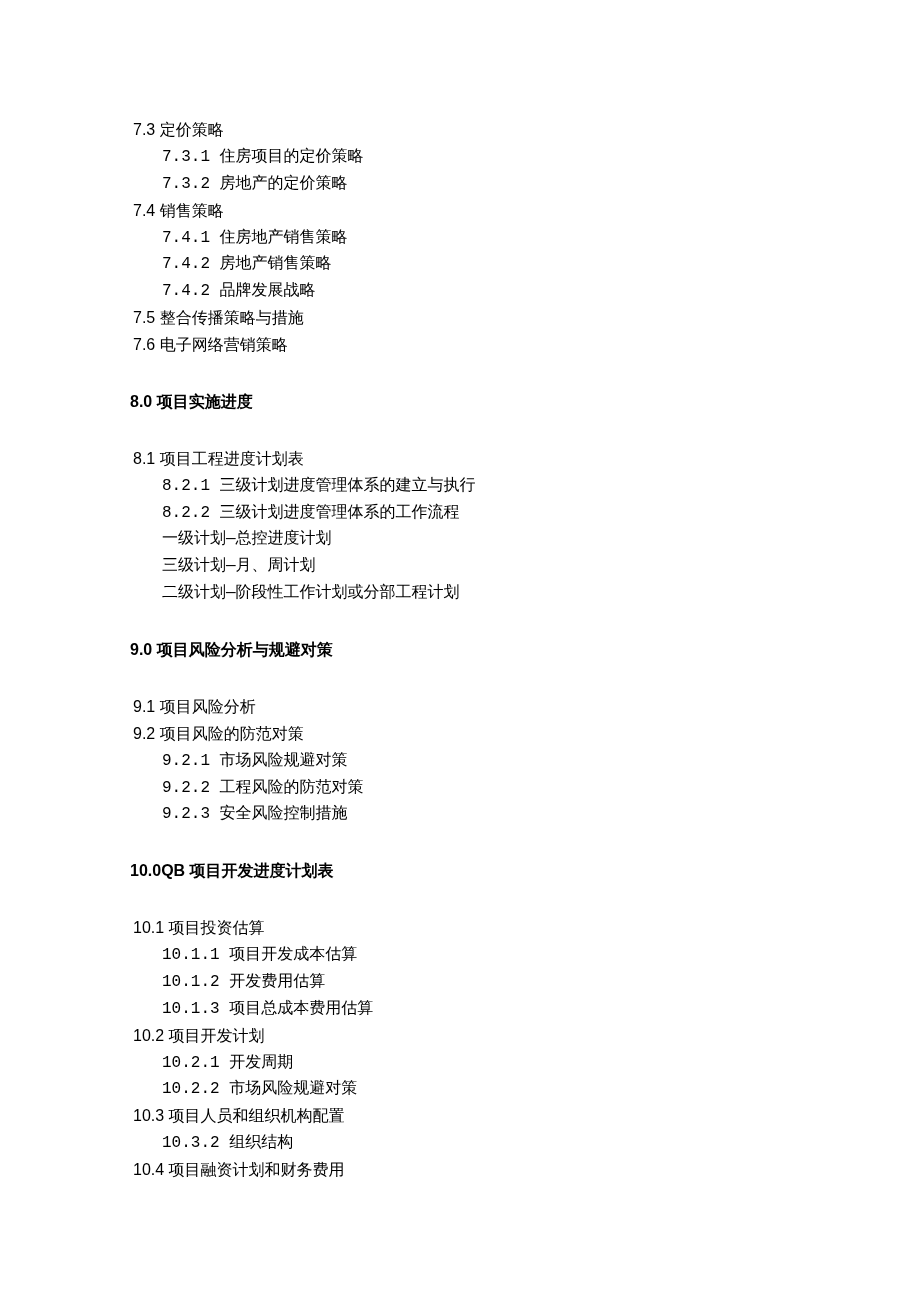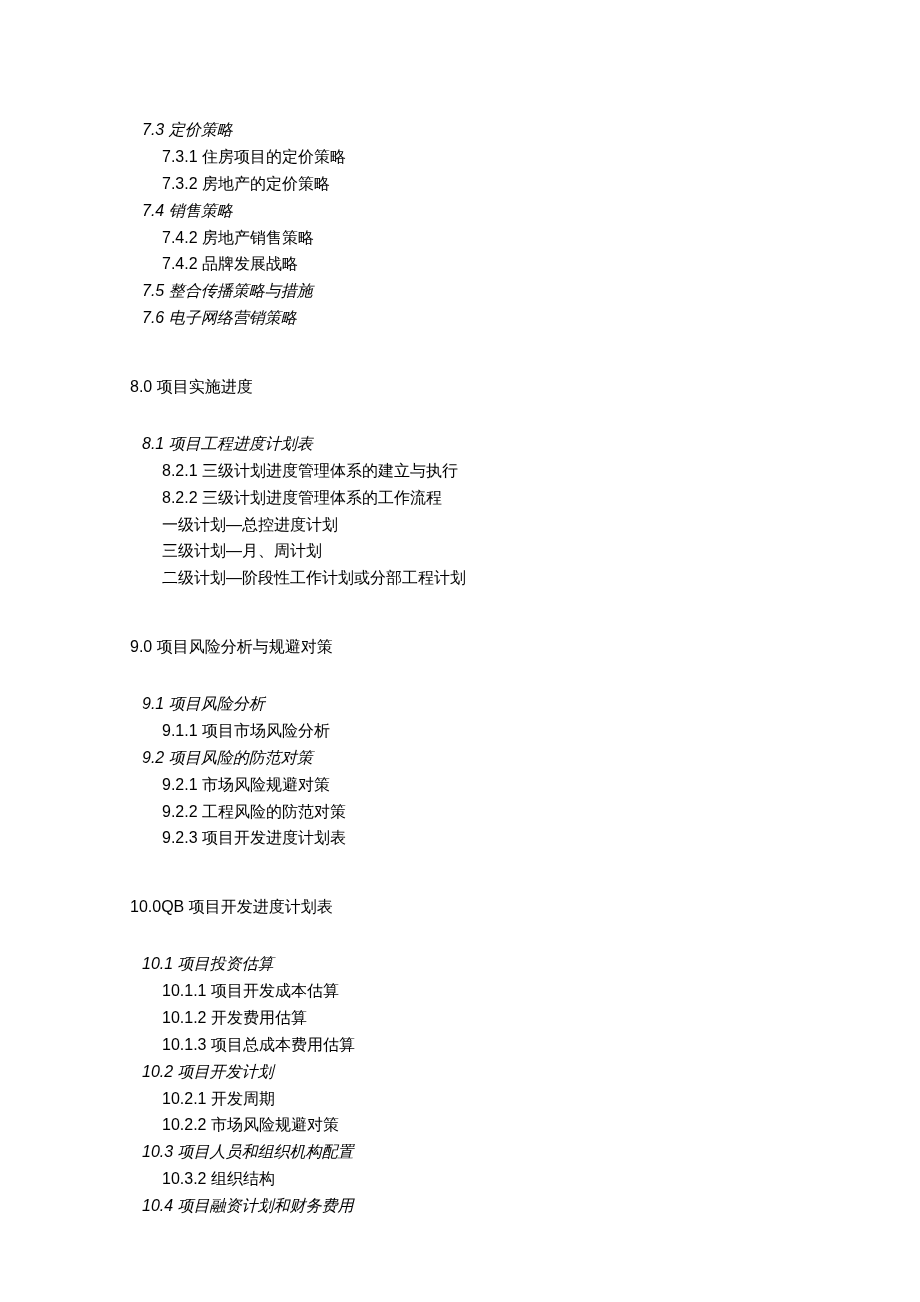--- a/index.html
+++ b/index.html
@@ -11,67 +11,67 @@
       background: #ffffff;
       font-family: "Microsoft YaHei", "SimSun", sans-serif;
       width: 920px;
       min-height: 1302px;
       padding: 117px 130px 120px 130px;
       font-size: 16px;
       color: #000000;
       line-height: 1.68;
     }
     .toc-l1 {
-      margin-left: 12px;
-      font-style: italic;
+      margin-left: 3px;
     }
     .toc-l2 {
       margin-left: 32px;
+      font-family: Liberation Mono, monospace;
     }
     .heading {
-      font-weight: normal;
-      margin-top: 42px;
+      font-weight: bold;
+      margin-top: 30px;
       margin-bottom: 30px;
     }
     .heading:first-child {
       margin-top: 0;
     }
   </style>
 </head>
 <body>
 
 <div>
   <div class="toc-l1">7.3 定价策略</div>
   <div class="toc-l2">7.3.1 住房项目的定价策略</div>
   <div class="toc-l2">7.3.2 房地产的定价策略</div>
   <div class="toc-l1">7.4 销售策略</div>
+  <div class="toc-l2">7.4.1 住房地产销售策略</div>
   <div class="toc-l2">7.4.2 房地产销售策略</div>
   <div class="toc-l2">7.4.2 品牌发展战略</div>
   <div class="toc-l1">7.5 整合传播策略与措施</div>
   <div class="toc-l1">7.6 电子网络营销策略</div>
 </div>
 
 <div class="heading">8.0 项目实施进度</div>
 <div>
   <div class="toc-l1">8.1 项目工程进度计划表</div>
   <div class="toc-l2">8.2.1 三级计划进度管理体系的建立与执行</div>
   <div class="toc-l2">8.2.2 三级计划进度管理体系的工作流程</div>
   <div class="toc-l2">一级计划—总控进度计划</div>
   <div class="toc-l2">三级计划—月、周计划</div>
   <div class="toc-l2">二级计划—阶段性工作计划或分部工程计划</div>
 </div>
 
 <div class="heading">9.0 项目风险分析与规避对策</div>
 <div>
   <div class="toc-l1">9.1 项目风险分析</div>
-  <div class="toc-l2">9.1.1 项目市场风险分析</div>
   <div class="toc-l1">9.2 项目风险的防范对策</div>
   <div class="toc-l2">9.2.1 市场风险规避对策</div>
   <div class="toc-l2">9.2.2 工程风险的防范对策</div>
-  <div class="toc-l2">9.2.3 项目开发进度计划表</div>
+  <div class="toc-l2">9.2.3 安全风险控制措施</div>
 </div>
 
 <div class="heading">10.0QB 项目开发进度计划表</div>
 <div>
   <div class="toc-l1">10.1 项目投资估算</div>
   <div class="toc-l2">10.1.1 项目开发成本估算</div>
   <div class="toc-l2">10.1.2 开发费用估算</div>
   <div class="toc-l2">10.1.3 项目总成本费用估算</div>
   <div class="toc-l1">10.2 项目开发计划</div>
   <div class="toc-l2">10.2.1 开发周期</div>

